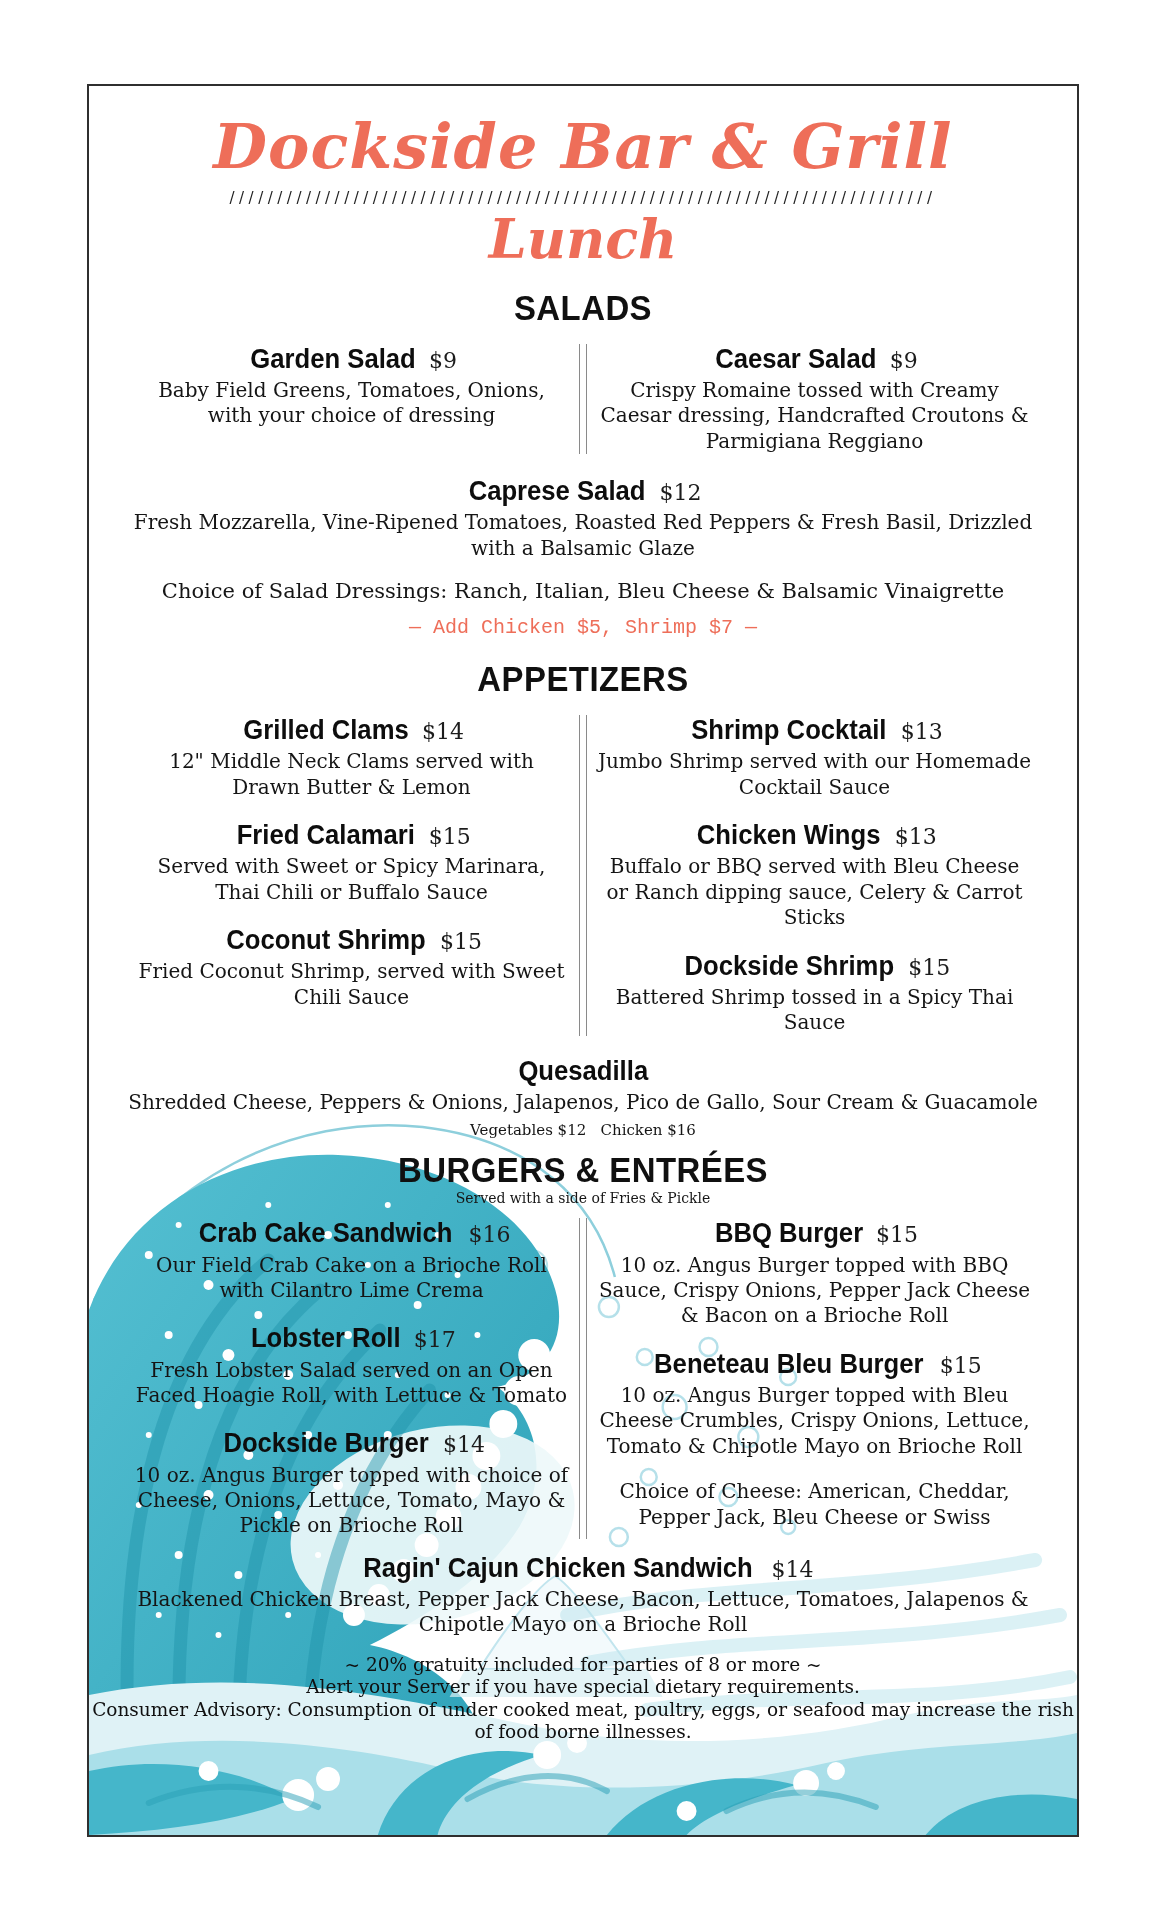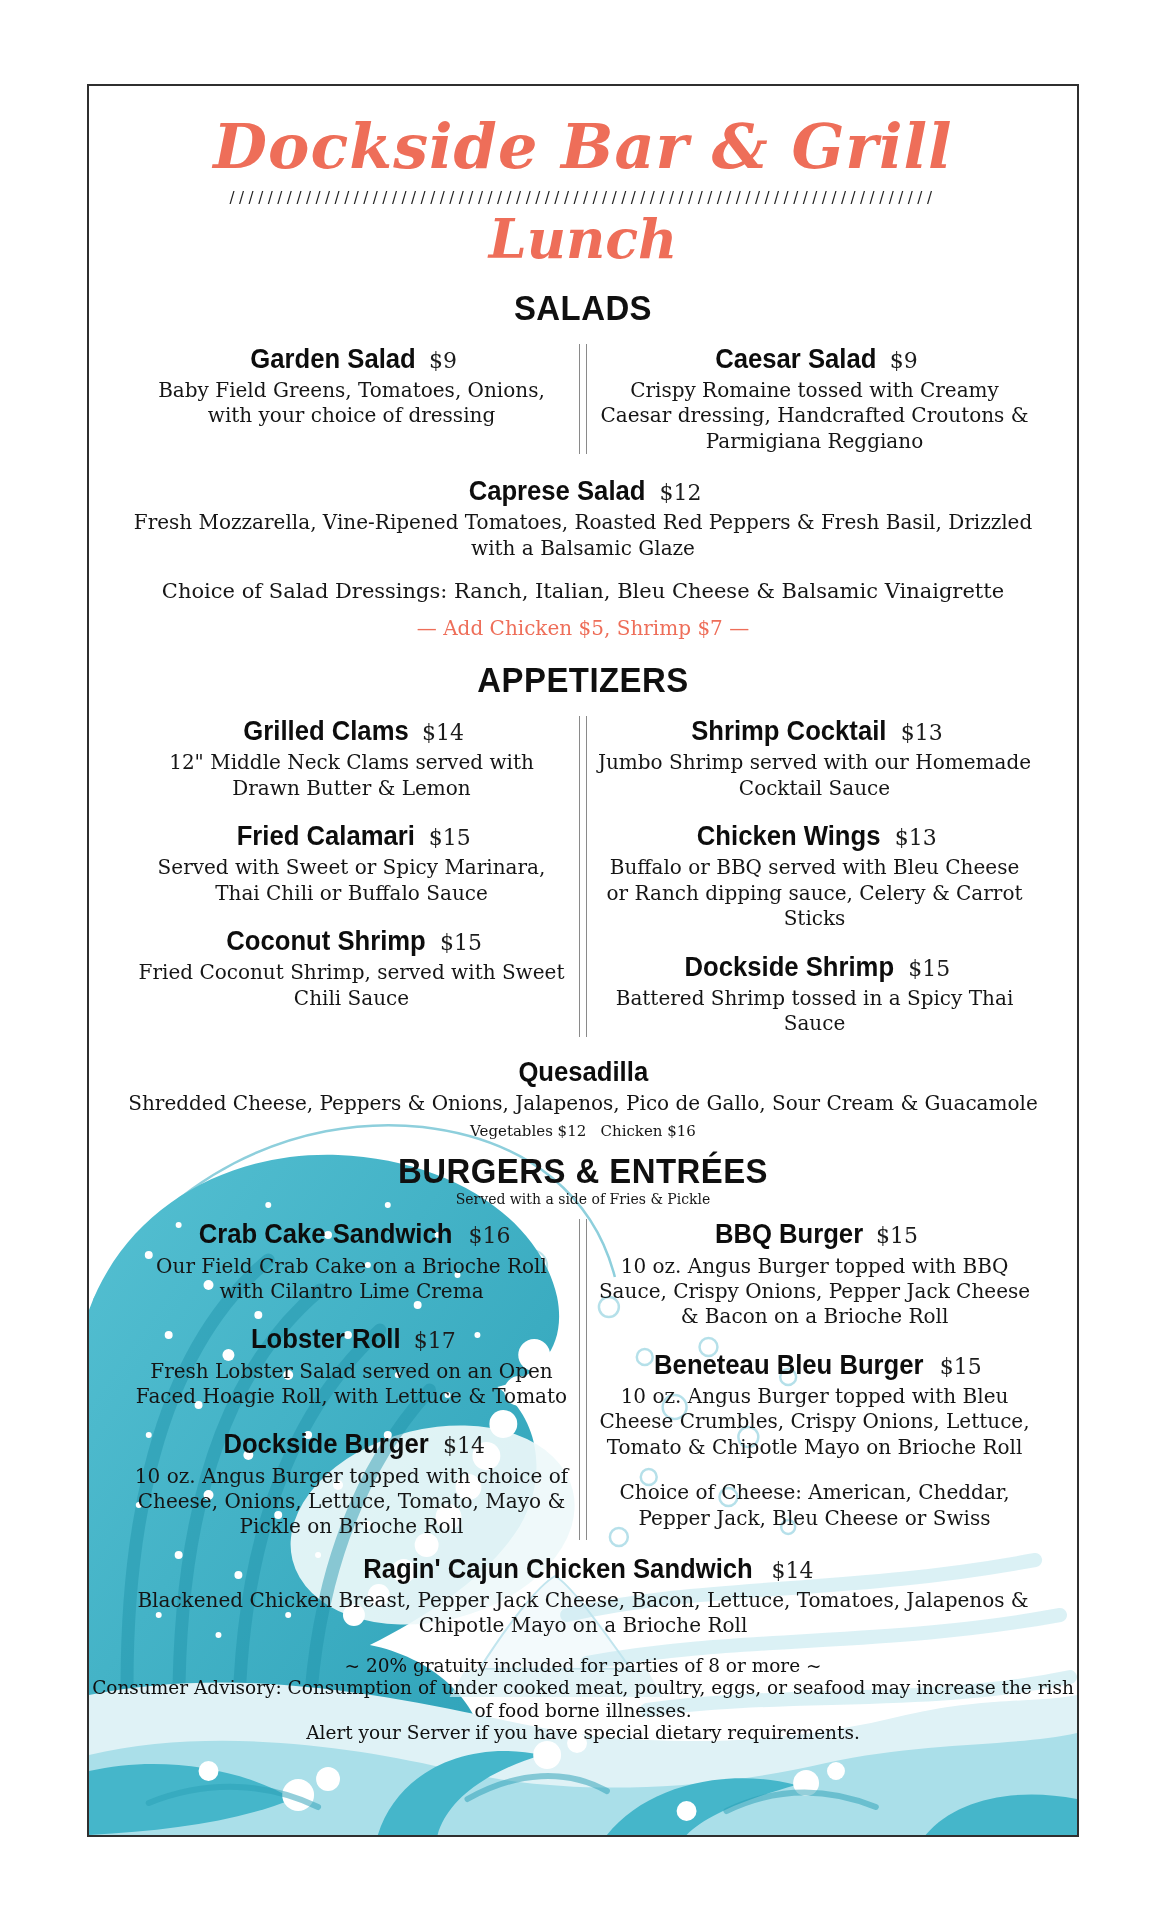--- a/index.html
+++ b/index.html
@@ -30,21 +30,21 @@
   .item{margin:0 0 20px;}
   .col .item:last-child{margin-bottom:0;}
   .iname{line-height:1.12;}
   .nm{display:inline-block;font-family:"Liberation Sans",sans-serif;font-weight:700;
       font-size:27px;color:#0d0d0d;transform:scaleX(.95);transform-origin:50% 100%;}
   .pr{font-family:"DejaVu Serif",serif;font-size:22px;color:#1c1c1c;margin-left:9px;}
   .idesc{margin-top:4px;font-size:20px;line-height:1.27;color:#151515;}
 
   .wide{margin:22px auto 0;max-width:910px;}
   .note{margin:18px auto 0;font-size:21px;max-width:920px;}
-  .accent-line{margin:13px auto 0;font-size:20px;color:#ee6e59;}
+  .accent-line{margin:13px auto 0;font-size:20px;color:#ee6e59;font-family:Liberation Mono, monospace;}
   .variants{margin-top:6px;font-size:15px;white-space:pre-wrap;}
   .featured{margin:14px auto 0;max-width:900px;}
   .footer{margin-top:16px;font-size:18.5px;line-height:1.22;color:#101010;}
   .footer p{margin:0;}
 </style>
 </head>
 <body>
 
 <div class="frame">
 
@@ -279,18 +279,18 @@
         <div class="idesc" style="margin-top:16px;">Choice of Cheese: American, Cheddar, Pepper Jack, Bleu Cheese or Swiss</div>
       </div>
     </div>
     <div class="item featured">
       <div class="iname"><span class="nm">Ragin' Cajun Chicken Sandwich</span><span class="pr">$14</span></div>
       <div class="idesc">Blackened Chicken Breast, Pepper Jack Cheese, Bacon, Lettuce, Tomatoes, Jalapenos &amp; Chipotle Mayo on a Brioche Roll</div>
     </div>
 
     <div class="footer">
       <p>~ 20% gratuity included for parties of 8 or more ~</p>
+      <p>Alert your Server if you have special dietary requirements.</p>
       <p>Consumer Advisory: Consumption of under cooked meat, poultry, eggs, or seafood may increase the rish of food borne illnesses.</p>
-      <p>Alert your Server if you have special dietary requirements.</p>
     </div>
 
   </div>
 </div>
 
 </body></html>

